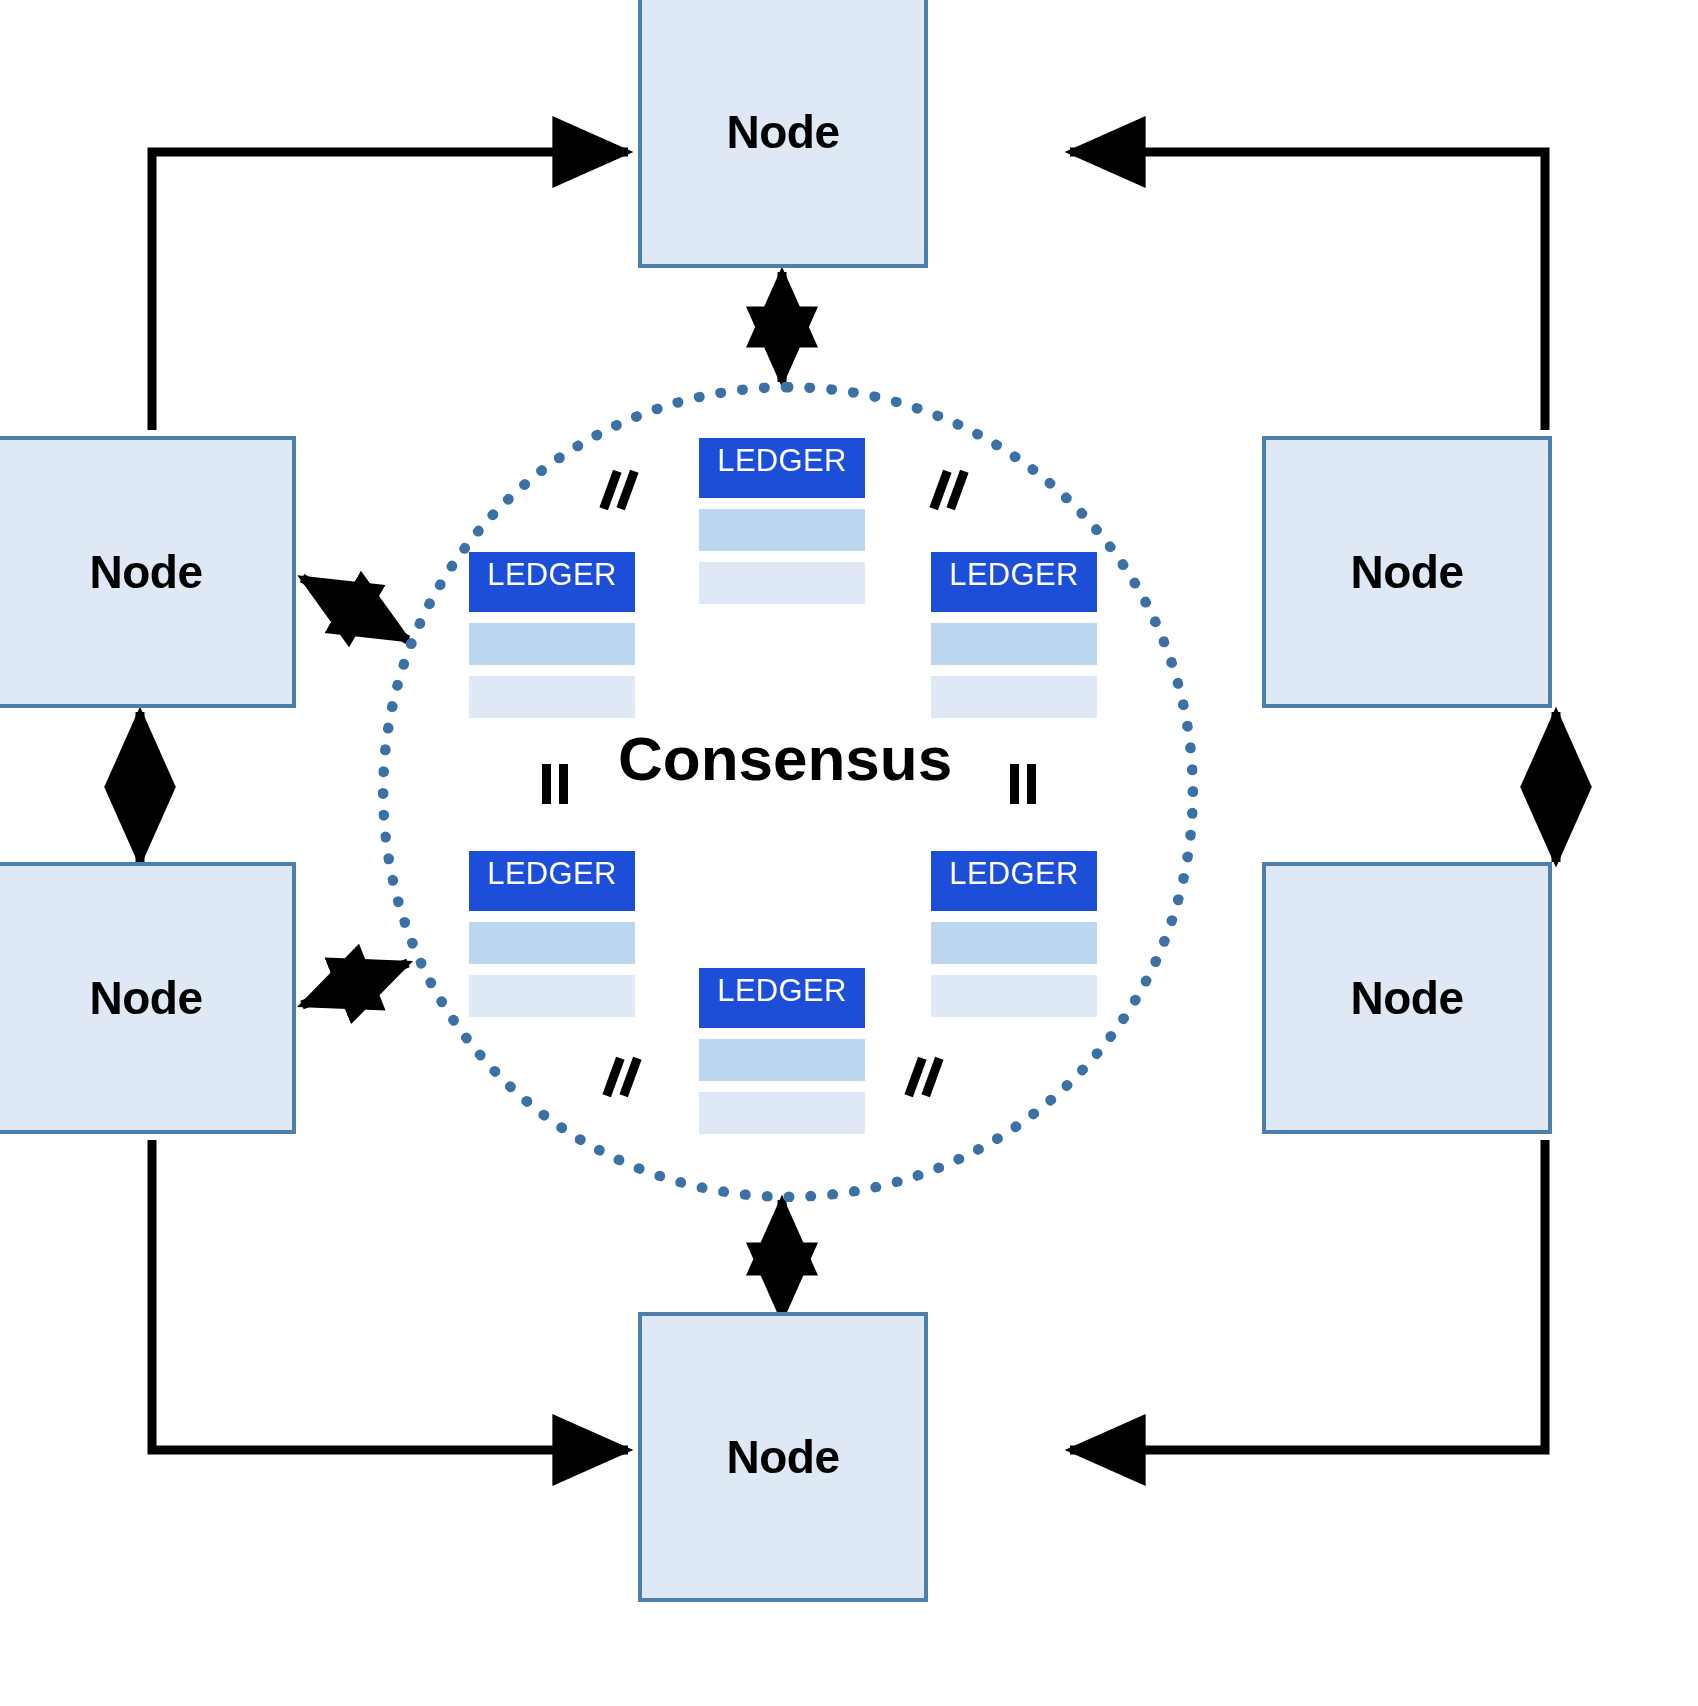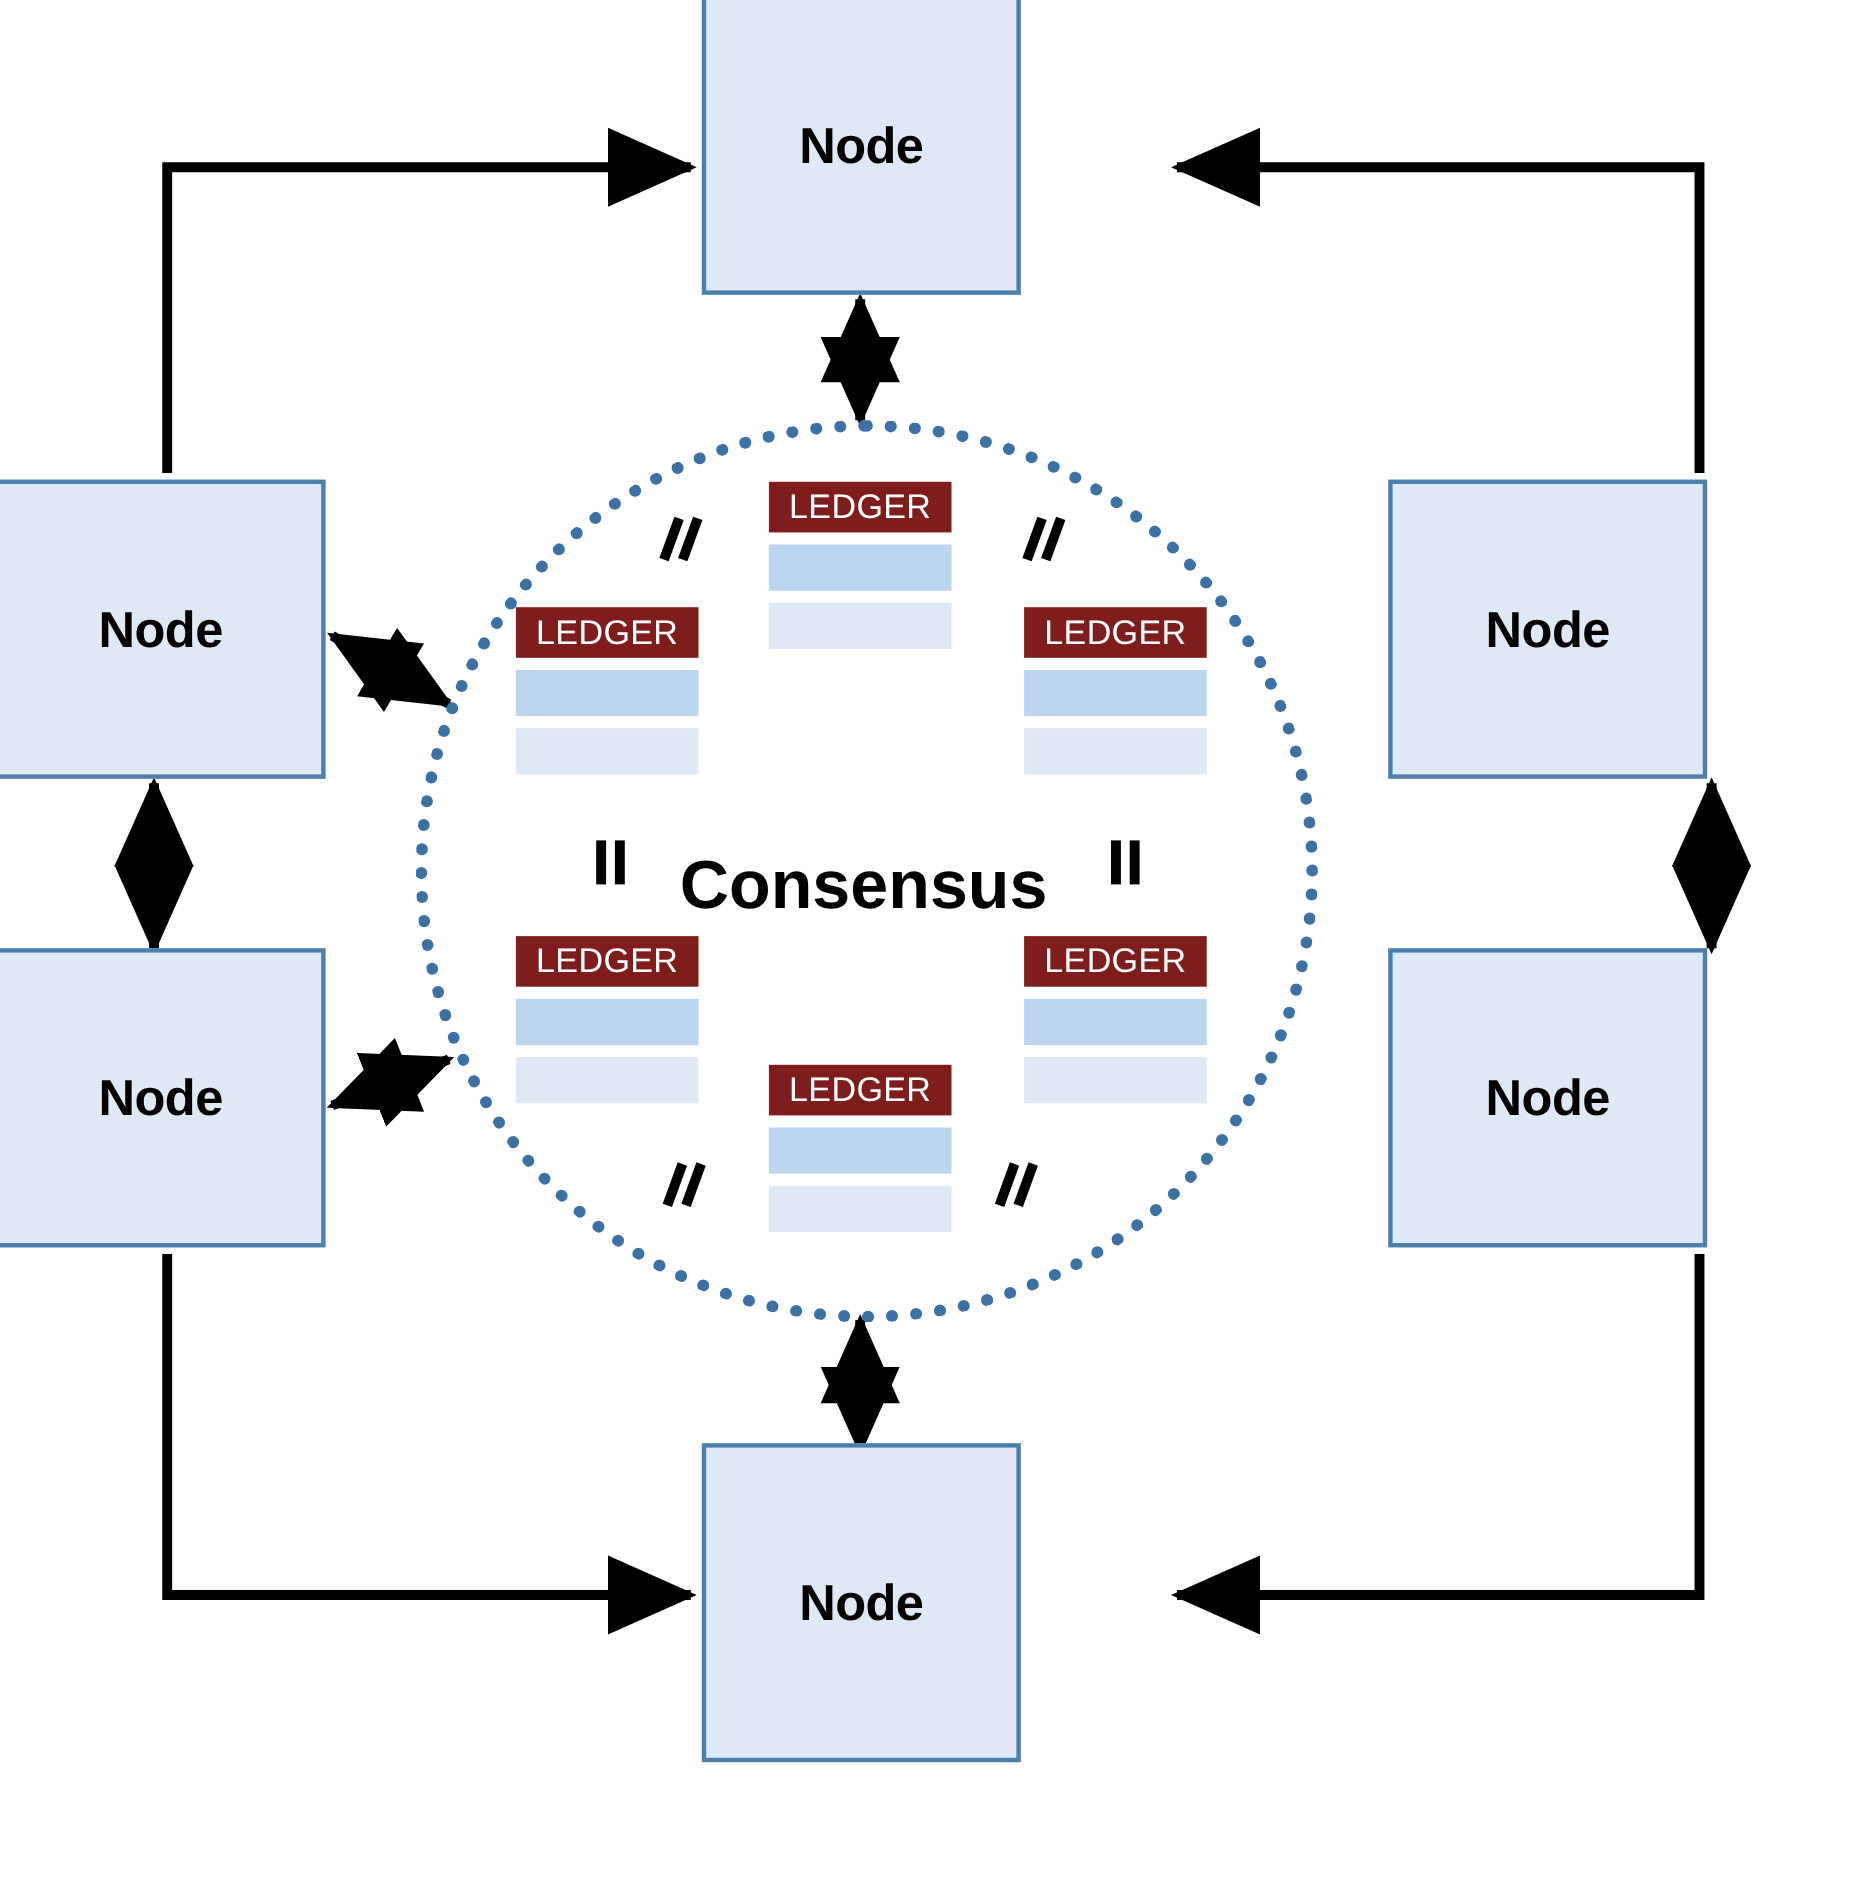--- a/index.html
+++ b/index.html
@@ -55,22 +55,22 @@
     background: transparent;
   }
 
   
   .ledger {
     position: absolute;
     width: 166px;
   }
   .ledger-header {
     box-sizing: border-box;
-    height: 46px;
-    background: #7f1d1d;
+    height: 60px;
+    background: #1d4ed8;
     color: #ffffff;
     font-family: "Liberation Sans", sans-serif;
     font-size: 31px;
     line-height: 46px;
     text-align: center;
     letter-spacing: 0.3px;
     white-space: nowrap;
   }
   .ledger-row {
     height: 42px;
@@ -207,21 +207,21 @@
     <div class="ledger-row r1"></div>
     <div class="ledger-row r2"></div>
   </div>
 
   <div class="ledger" style="left:699px; top:968px;">
     <div class="ledger-header">LEDGER</div>
     <div class="ledger-row r1"></div>
     <div class="ledger-row r2"></div>
   </div>
 
-  <div class="consensus-text" style="left:618px; top:774px;">Consensus</div>
+  <div class="consensus-text" style="left:618px; top:728px;">Consensus</div>
 
   <div class="eq-mark eq-tilt" style="left:598px; top:468px;">
     <span class="b1"></span>
       <span class="b2"></span>
   </div>
 
   <div class="eq-mark eq-tilt" style="left:928px; top:468px;">
     <span class="b1"></span>
       <span class="b2"></span>
   </div>

